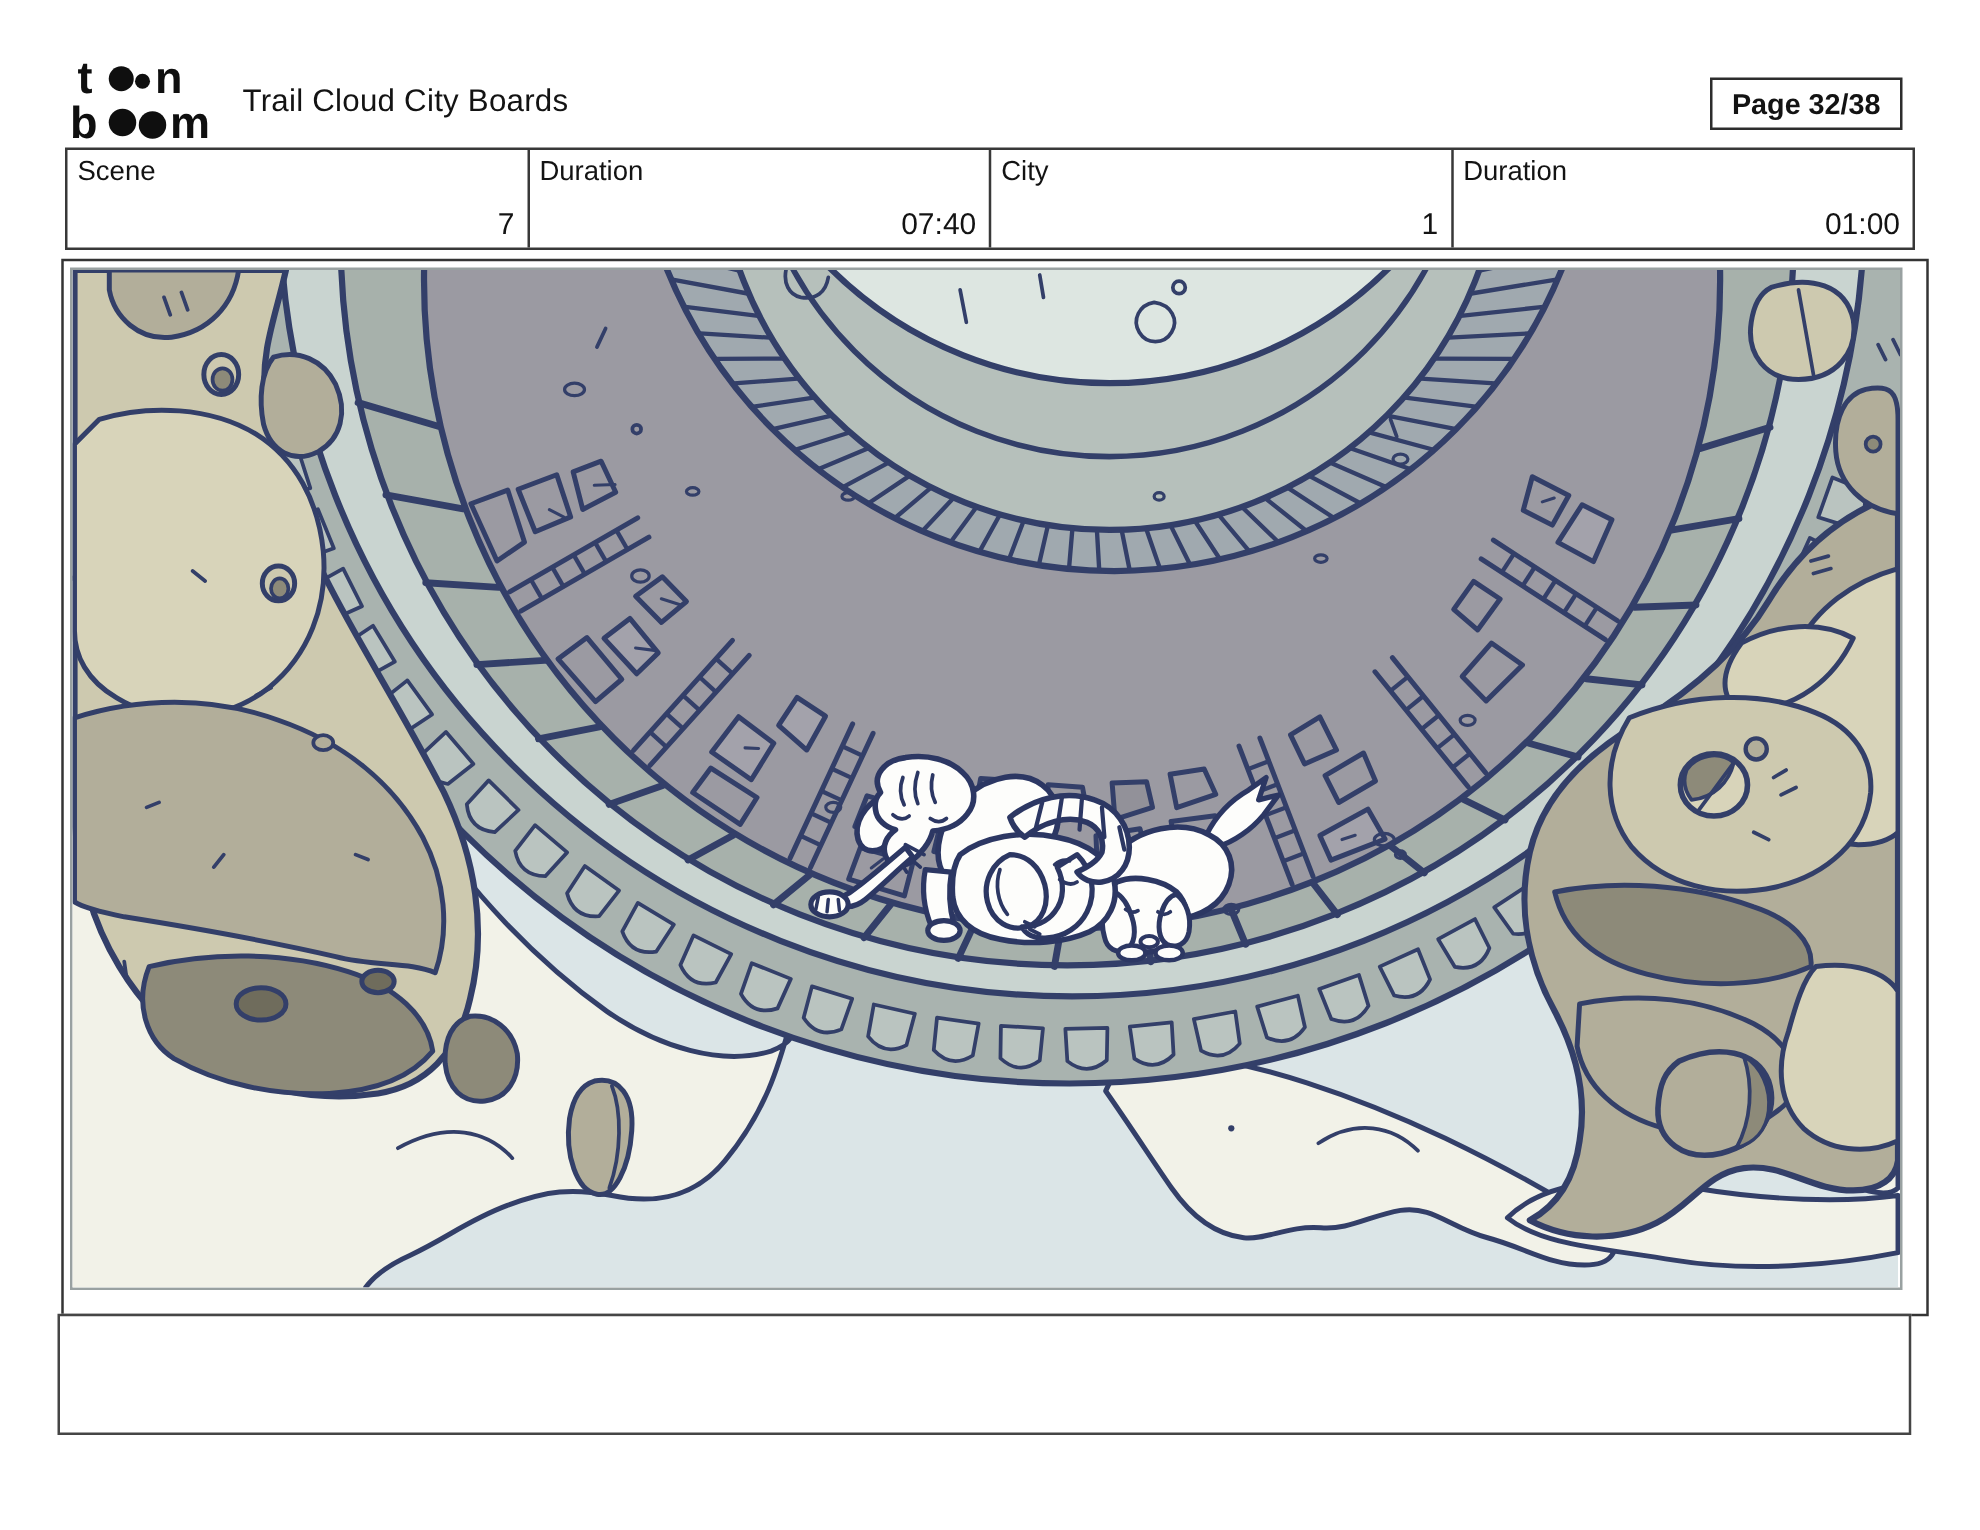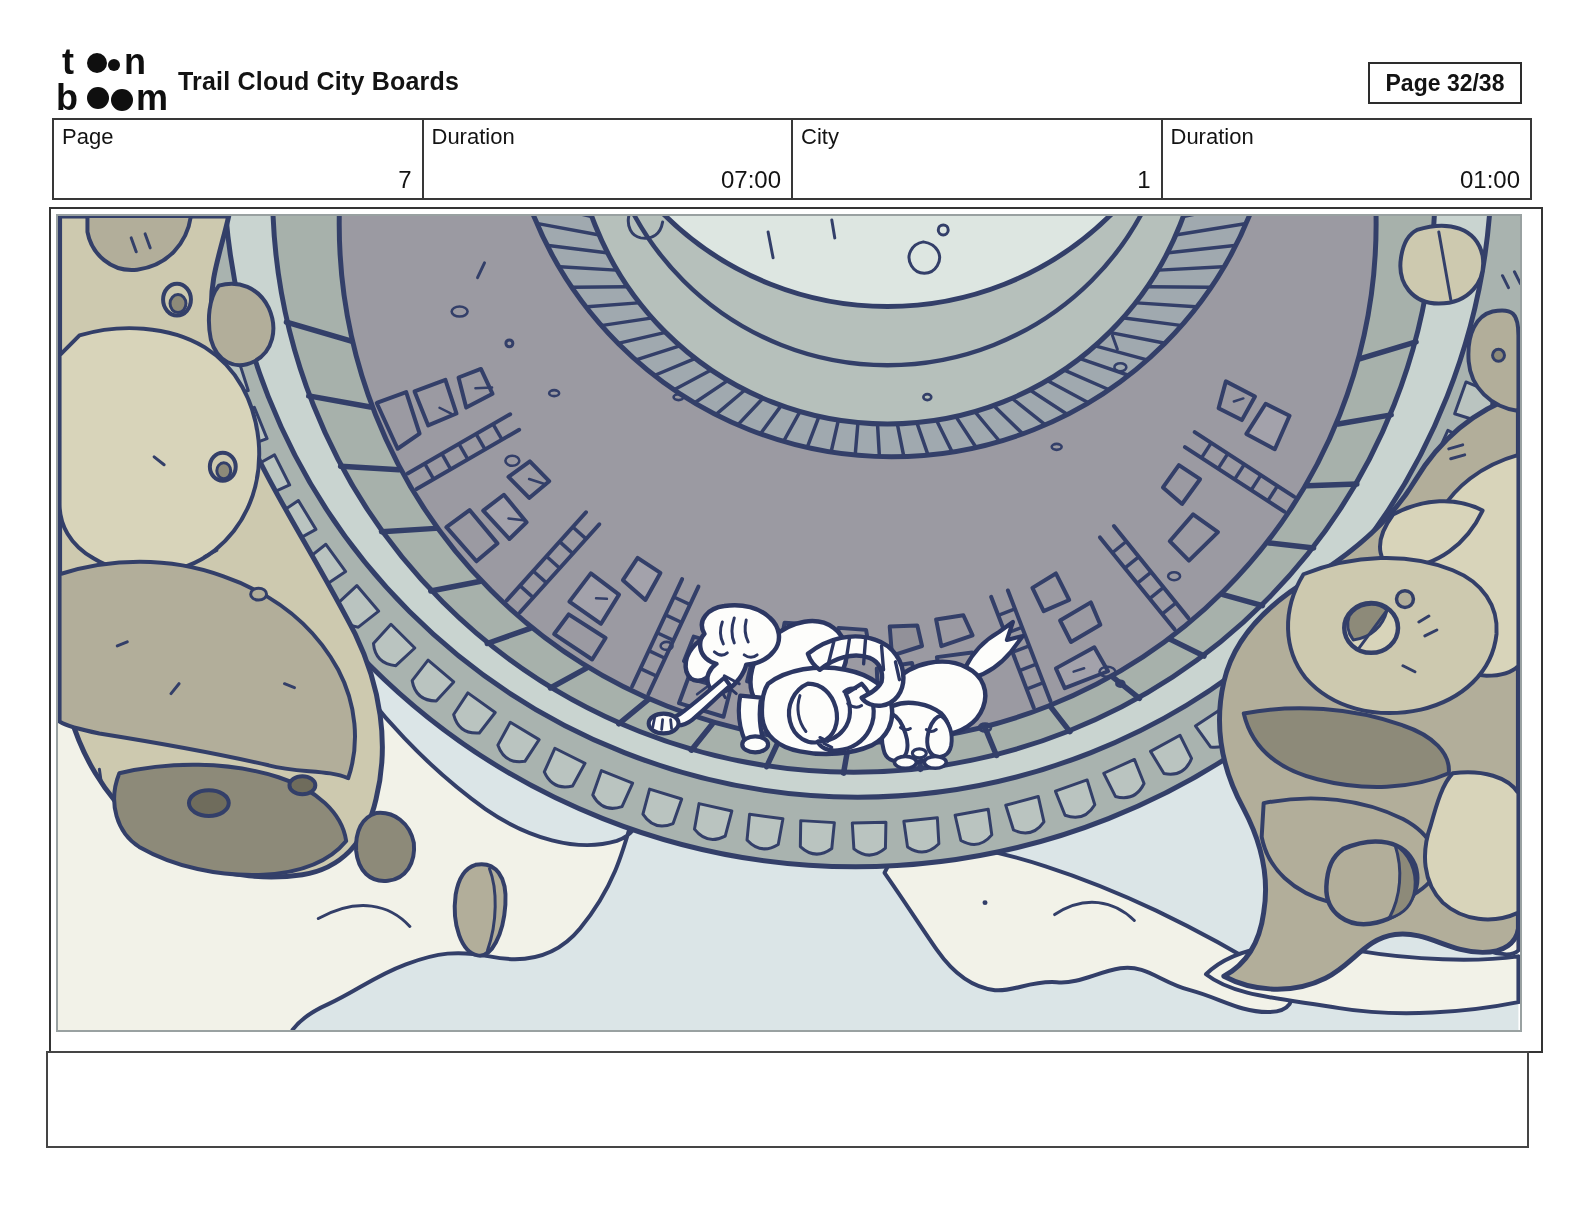--- a/index.html
+++ b/index.html
@@ -1,21 +1,21 @@
 <!DOCTYPE html>
 <html><head>
 <meta charset="utf-8">
 <title>Storyboard Page</title>
 <style>
   html,body{margin:0;padding:0;}
   body{width:1584px;height:1224px;background:#ffffff;position:relative;overflow:hidden;
        font-family:"Liberation Sans",sans-serif;color:#131313;}
   .logo{position:absolute;left:54px;top:38px;width:124px;height:76px;}
-  .title{position:absolute;left:178px;top:46px;height:70px;display:flex;align-items:center;
-         font-size:25px;font-weight:bold;letter-spacing:.2px;}
+  .title{position:absolute;left:194px;top:46px;height:70px;display:flex;align-items:center;
+         font-size:25px;font-weight:normal;letter-spacing:.2px;}
   .pagebox{position:absolute;left:1368px;top:62px;width:150px;height:38px;border:2px solid #2d2d2d;
          display:flex;align-items:center;justify-content:center;font-size:23px;font-weight:bold;text-align:right;}
   .info{position:absolute;left:52px;top:118px;width:1476px;height:78px;border:2px solid #383838;display:flex;}
   .cell{flex:1;position:relative;border-right:2px solid #383838;}
   .cell:last-child{border-right:none;}
   .cell .label{position:absolute;left:8px;top:4px;font-size:22px;}
   .cell .value{position:absolute;right:10px;bottom:4px;font-size:24px;}
   .panel{position:absolute;left:49px;top:207px;width:1480px;height:832px;border:2px solid #343434;
          background:#fff;padding:5px;}
   .panel-inner{width:1466px;height:818px;border:2px solid #99a1a1;box-sizing:border-box;overflow:hidden;}
@@ -38,26 +38,26 @@
       <circle cx="68" cy="62" r="11"></circle>
       <text x="82" y="72">m</text>
     </g>
   </svg>
 </div>
 <div class="title">Trail Cloud City Boards</div>
 <div class="pagebox">Page 32/38</div>
 
 <div class="info">
   <div class="cell">
-    <span class="label">Page</span>
+    <span class="label">Scene</span>
     <span class="value">7</span>
   </div>
   <div class="cell">
     <span class="label">Duration</span>
-    <span class="value">07:00</span>
+    <span class="value">07:40</span>
   </div>
   <div class="cell">
     <span class="label">City</span>
     <span class="value">1</span>
   </div>
   <div class="cell">
     <span class="label">Duration</span>
     <span class="value">01:00</span>
   </div>
 </div>

